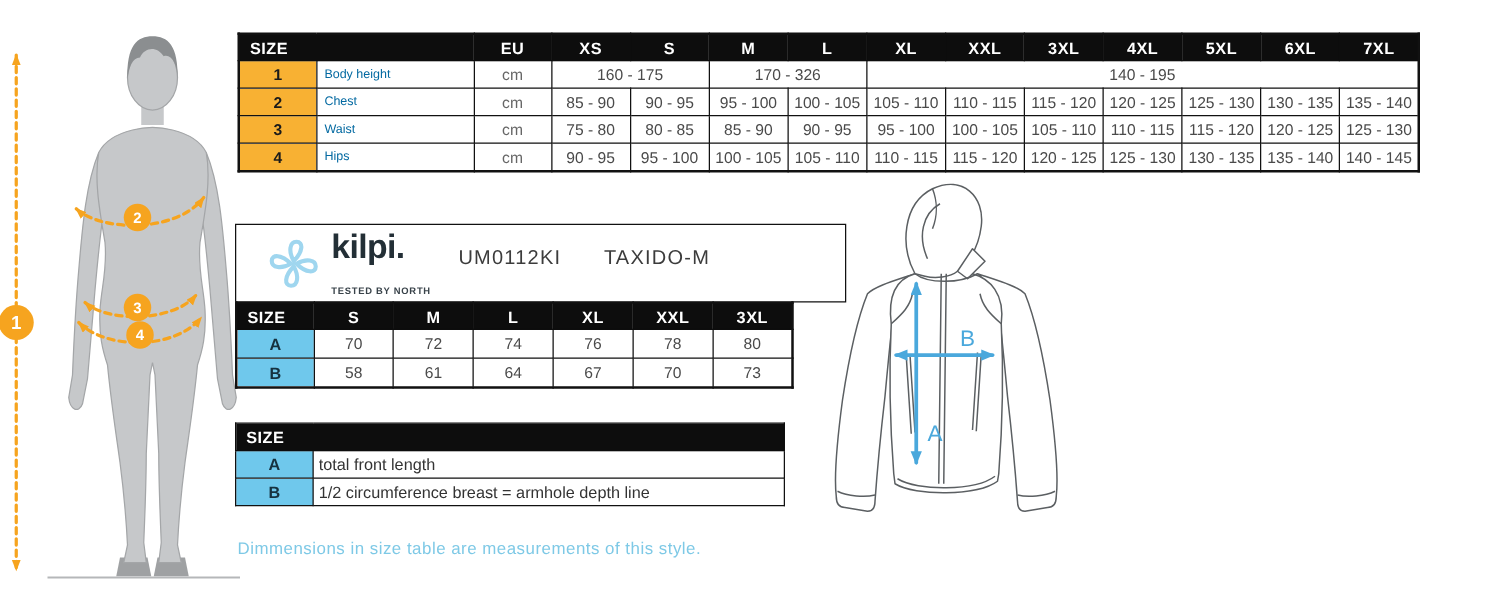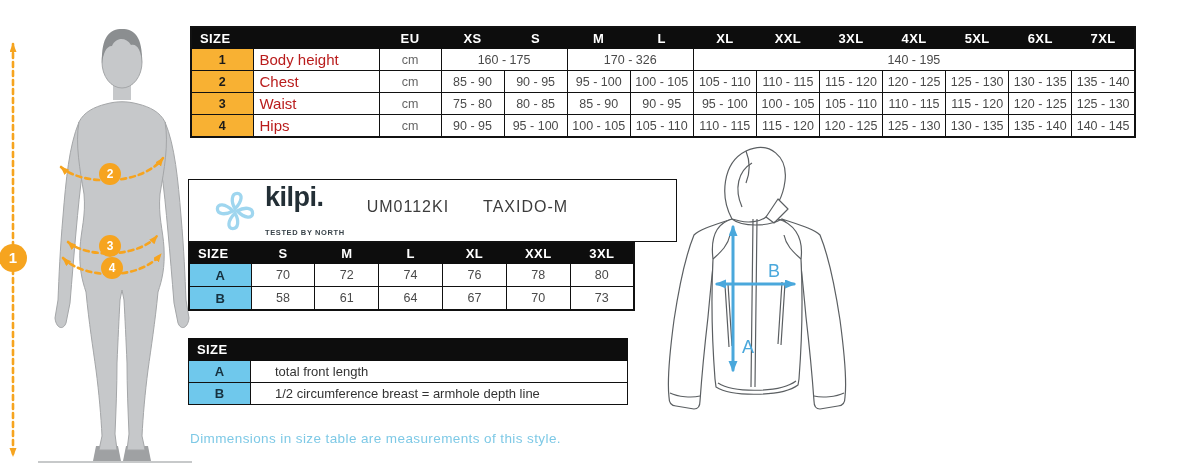--- a/index.html
+++ b/index.html
@@ -13,24 +13,24 @@
   table.tbl th{
     background:#0d0d0d; color:#fff; font-size:13px; font-weight:700; letter-spacing:.4px;
     height:18px; padding:1px 2px; border:1px solid #0d0d0d; text-align:center; white-space:nowrap;
   }
   table.tbl th.hl{text-align:left; padding-left:8px;margin-top:20px;}
   table.tbl td{
     border:1.5px solid #111; text-align:center; font-size:12.5px; color:#4a4a4a;
     height:21px; padding:0 1px; white-space:nowrap; overflow:hidden; background:#fff;
   }
   table.tbl td.num{background:#F8B133; color:#1a1a1a; font-weight:600;}
-  table.tbl td.label{text-align:left; padding-left:6px; color:#b91c1c; font-weight:500; font-size:15px;margin-top:24px;}
+  table.tbl td.label{text-align:left; padding-left:6px; color:#0369a1; font-weight:500; font-size:10px;margin-top:24px;}
   table.tbl td.unit{color:#666;}
   table.tbl td.ab{background:#6FC8EC; color:#16313f; font-weight:600; font-size:13px;}
-  table.tbl td.desc{text-align:left; padding-left:24px; color:#333; font-size:13px;}
+  table.tbl td.desc{text-align:left; padding-left:4px; color:#333; font-size:13px;}
   #top-table{left:190px; top:26px; width:946px; border:2px solid #111;}
   
   #product-block{position:absolute; left:188px; top:179px; width:489px;}
   .logo-box{
     box-sizing:border-box; height:63px; border:1.5px solid #111; background:#fff;
     display:flex; align-items:center; padding-left:24px;
   }
   .logo-mark{flex:0 0 auto;}
   .wordmark-col{margin-left:8px; line-height:1;}
   .wordmark{font-size:27px; font-weight:700; color:#232f36; letter-spacing:-.5px;}

